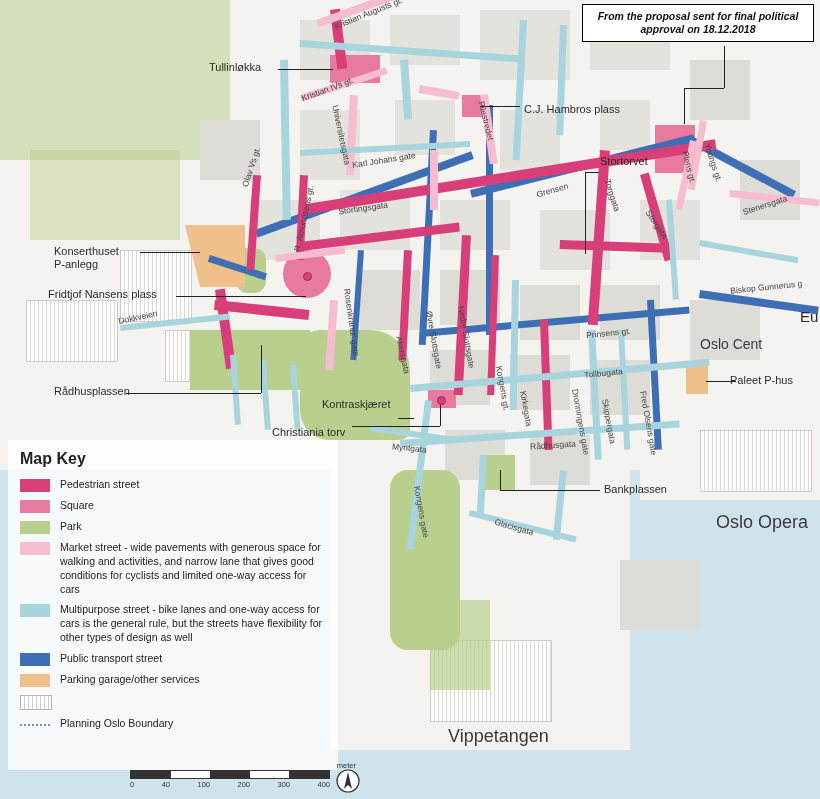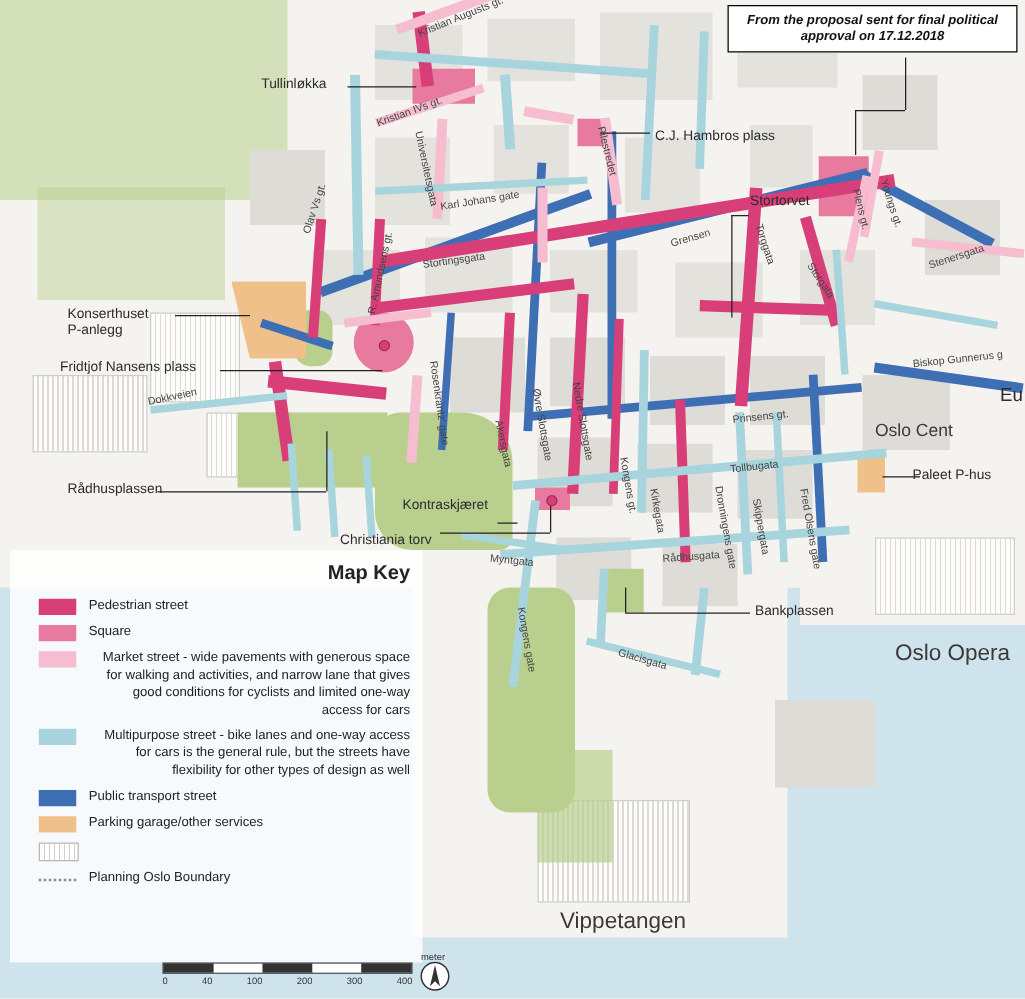--- a/index.html
+++ b/index.html
@@ -59,23 +59,22 @@
     font-size:10.5px;
     text-align:center;
     line-height:1.25;
     color:#111;
   }
   
   #legend{
     position:absolute;left:8px;top:440px;
     width:330px;height:330px;
     background:rgba(255,255,255,0.82);
-    padding:8px 10px 6px 23px;
+    padding:8px 10px 6px 12px;
     box-sizing:border-box;
-    text-align:right;
   }
   #legend h2{
     margin:2px 0 10px 0;font-size:16px;font-weight:bold;color:#222;
   }
   .leg-row{display:flex;align-items:flex-start;margin-bottom:7px;}
   .swatch{width:30px;height:13px;flex:0 0 30px;margin-right:10px;margin-top:1px;}
   .leg-text{font-size:10.5px;line-height:1.32;color:#222;}
   .sw-hatch{
     background:repeating-linear-gradient(90deg,#ffffff 0 3px,#cfcdc7 3px 4px);
     border:1px solid #b9b7b1;
@@ -294,35 +293,39 @@
   <div class="lbl" style="left:604px;top:483px;">Bankplassen</div>
 
   <div class="leader" style="left:706px;top:381px;width:30px;"></div>
   <div class="lbl" style="left:730px;top:374px;">Paleet P-hus</div>
 
   <div class="lbl med" style="left:700px;top:336px;font-size:14px;">Oslo Cent</div>
   <div class="lbl med" style="left:716px;top:512px;font-size:18px;">Oslo Opera</div>
   <div class="lbl med" style="left:448px;top:726px;font-size:18px;">Vippetangen</div>
   <div class="lbl" style="left:800px;top:308px;font-size:15px;">Eu</div>
 
-  <div id="note">From the proposal sent for final political approval on 17.12.2018</div>
+  <div id="note">From the proposal sent for final political approval on 18.12.2018</div>
 
   <div id="legend">
     <h2>Map Key</h2>
 
     <div class="leg-row">
       <div class="swatch" style="background:#d83f78;"></div>
       <div class="leg-text">Pedestrian street</div>
     </div>
 
     <div class="leg-row">
       <div class="swatch" style="background:#e8799f;"></div>
       <div class="leg-text">Square</div>
     </div>
 
+    <div class="leg-row">
+      <div class="swatch" style="background:#b9cf8e;"></div>
+      <div class="leg-text">Park</div>
+    </div>
 
     <div class="leg-row">
       <div class="swatch" style="background:#f6bdd0;"></div>
       <div class="leg-text">Market street - wide pavements with generous space for walking and activities, and narrow lane that gives good conditions for cyclists and limited one-way access for cars</div>
     </div>
 
     <div class="leg-row">
       <div class="swatch" style="background:#a8d5dd;"></div>
       <div class="leg-text">Multipurpose street - bike lanes and one-way access for cars is the general rule, but the streets have flexibility for other types of design as well</div>
     </div>

